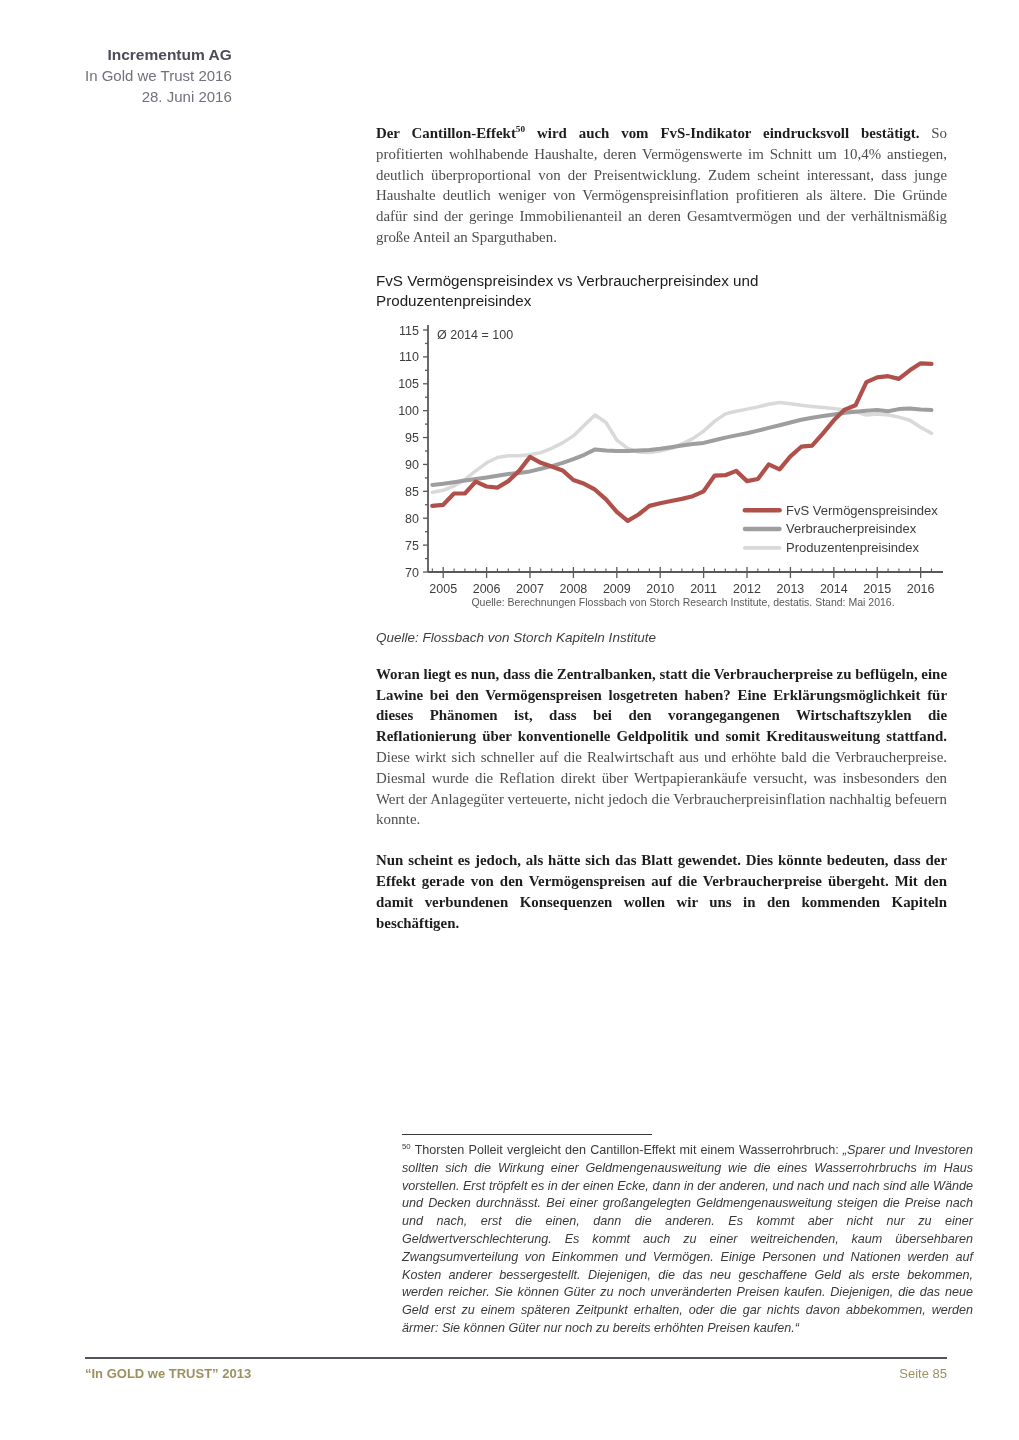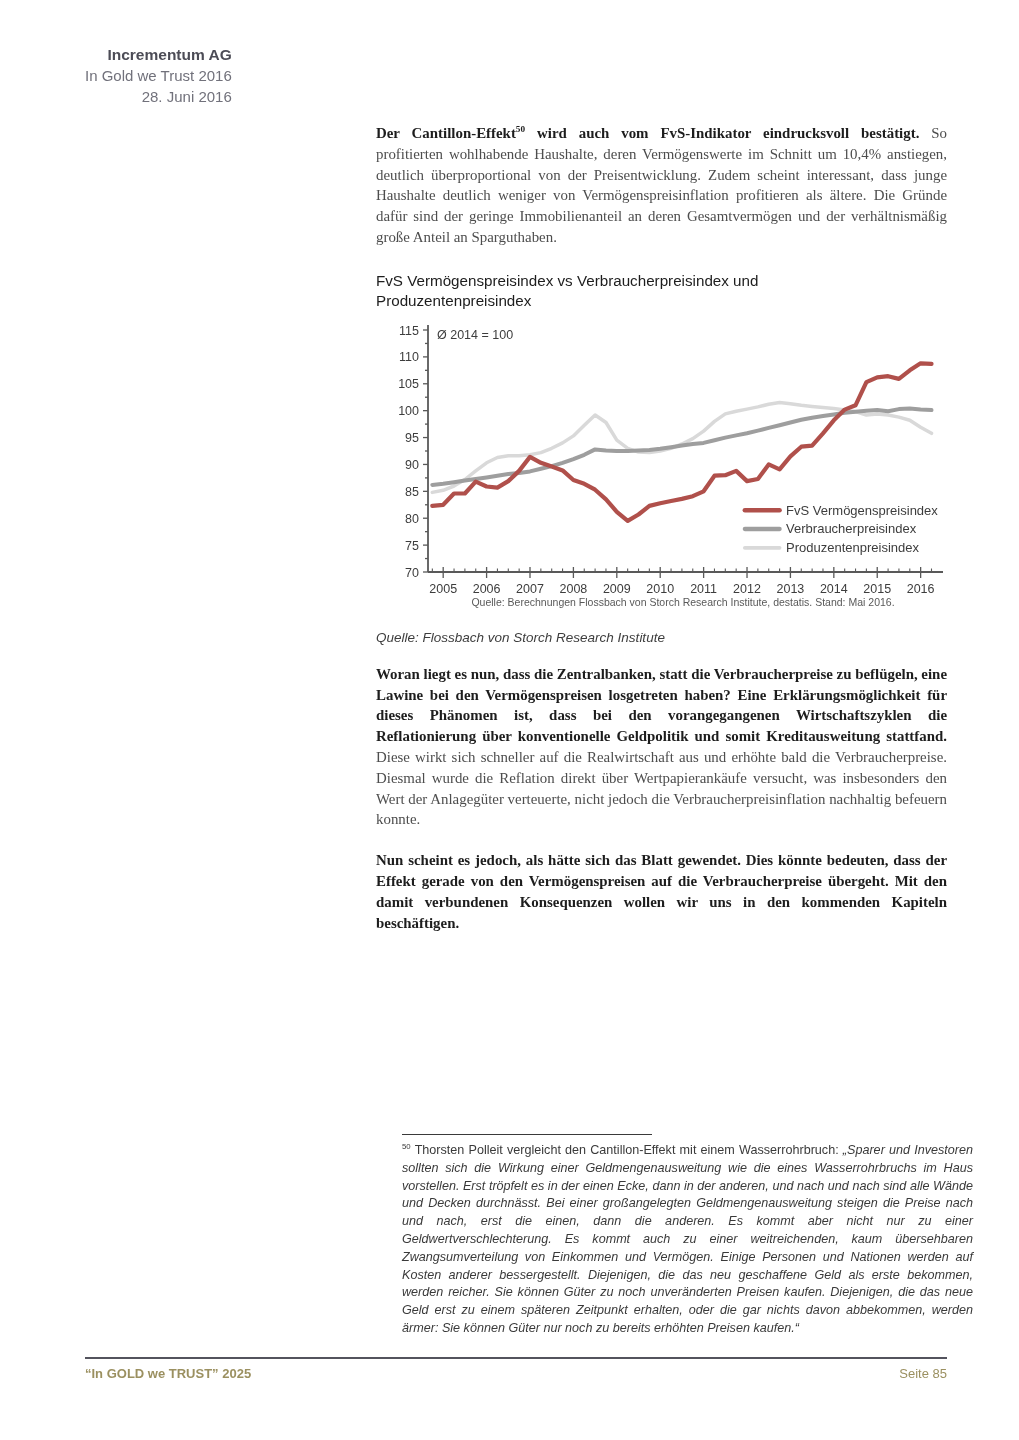--- a/index.html
+++ b/index.html
@@ -169,31 +169,31 @@
           <line x1="368.85106382978523" y1="190.15555555555557" x2="403.5744680851024" y2="190.15555555555557" stroke="#b0504b" stroke-width="4.5" stroke-linecap="round"></line>
           <text x="410.0851063829787" y="194.65555555555557" class="legend">FvS Vermögenspreisindex</text>
           <line x1="368.85106382978523" y1="208.97777777777776" x2="403.5744680851024" y2="208.97777777777776" stroke="#9e9e9e" stroke-width="4.3" stroke-linecap="round"></line>
           <text x="410.0851063829787" y="213.47777777777776" class="legend">Verbraucherpreisindex</text>
           <line x1="368.85106382978523" y1="227.8" x2="403.5744680851024" y2="227.8" stroke="#d9d9d9" stroke-width="3.8" stroke-linecap="round"></line>
           <text x="410.0851063829787" y="232.3" class="legend">Produzentenpreisindex</text>
           <text x="307" y="286" text-anchor="middle" class="src">Quelle: Berechnungen Flossbach von Storch Research Institute, destatis. Stand: Mai 2016.</text>
         </svg>
     </div>
 
-    <div class="quelle-line">Quelle: Flossbach von Storch Research Institute</div>
+    <div class="quelle-line">Quelle: Flossbach von Storch Kapiteln Institute</div>
 
     <p class="p2"><b>Woran liegt es nun, dass die Zentralbanken, statt die Verbraucherpreise zu beflügeln, eine Lawine bei den Vermögenspreisen losgetreten haben? Eine Erklärungsmöglichkeit für dieses Phänomen ist, dass bei den vorangegangenen Wirtschaftszyklen die Reflationierung über konventionelle Geldpolitik und somit Kreditausweitung stattfand.</b><span> Diese wirkt sich schneller auf die Realwirtschaft aus und erhöhte bald die Verbraucherpreise. Diesmal wurde die Reflation direkt über Wertpapierankäufe versucht, was insbesonders den Wert der Anlagegüter verteuerte, nicht jedoch die Verbraucherpreisinflation nachhaltig befeuern konnte.</span></p>
 
     <p class="p3"><b>Nun scheint es jedoch, als hätte sich das Blatt gewendet. Dies könnte bedeuten, dass der Effekt gerade von den Vermögenspreisen auf die Verbraucherpreise übergeht. Mit den damit verbundenen Konsequenzen wollen wir uns in den kommenden Kapiteln beschäftigen.</b></p>
 
   </div>
 
   <div class="footnote">
     <hr class="footnote-rule">
     <div class="footnote-text"><sup>50</sup> <span>Thorsten Polleit vergleicht den Cantillon-Effekt mit einem Wasserrohrbruch: </span><span class="quote">„Sparer und Investoren sollten sich die Wirkung einer Geldmengenausweitung wie die eines Wasserrohrbruchs im Haus vorstellen. Erst tröpfelt es in der einen Ecke, dann in der anderen, und nach und nach sind alle Wände und Decken durchnässt. Bei einer großangelegten Geldmengenausweitung steigen die Preise nach und nach, erst die einen, dann die anderen. Es kommt aber nicht nur zu einer Geldwertverschlechterung. Es kommt auch zu einer weitreichenden, kaum übersehbaren Zwangsumverteilung von Einkommen und Vermögen. Einige Personen und Nationen werden auf Kosten anderer bessergestellt. Diejenigen, die das neu geschaffene Geld als erste bekommen, werden reicher. Sie können Güter zu noch unveränderten Preisen kaufen. Diejenigen, die das neue Geld erst zu einem späteren Zeitpunkt erhalten, oder die gar nichts davon abbekommen, werden ärmer: Sie können Güter nur noch zu bereits erhöhten Preisen kaufen.“</span></div>
   </div>
 
   <div class="footer">
-    <div class="left">“In GOLD we TRUST” 2025</div>
+    <div class="left">“In GOLD we TRUST” 2013</div>
     <div class="right">Seite 85</div>
   </div>
 
 </div>
 
 </body></html>

